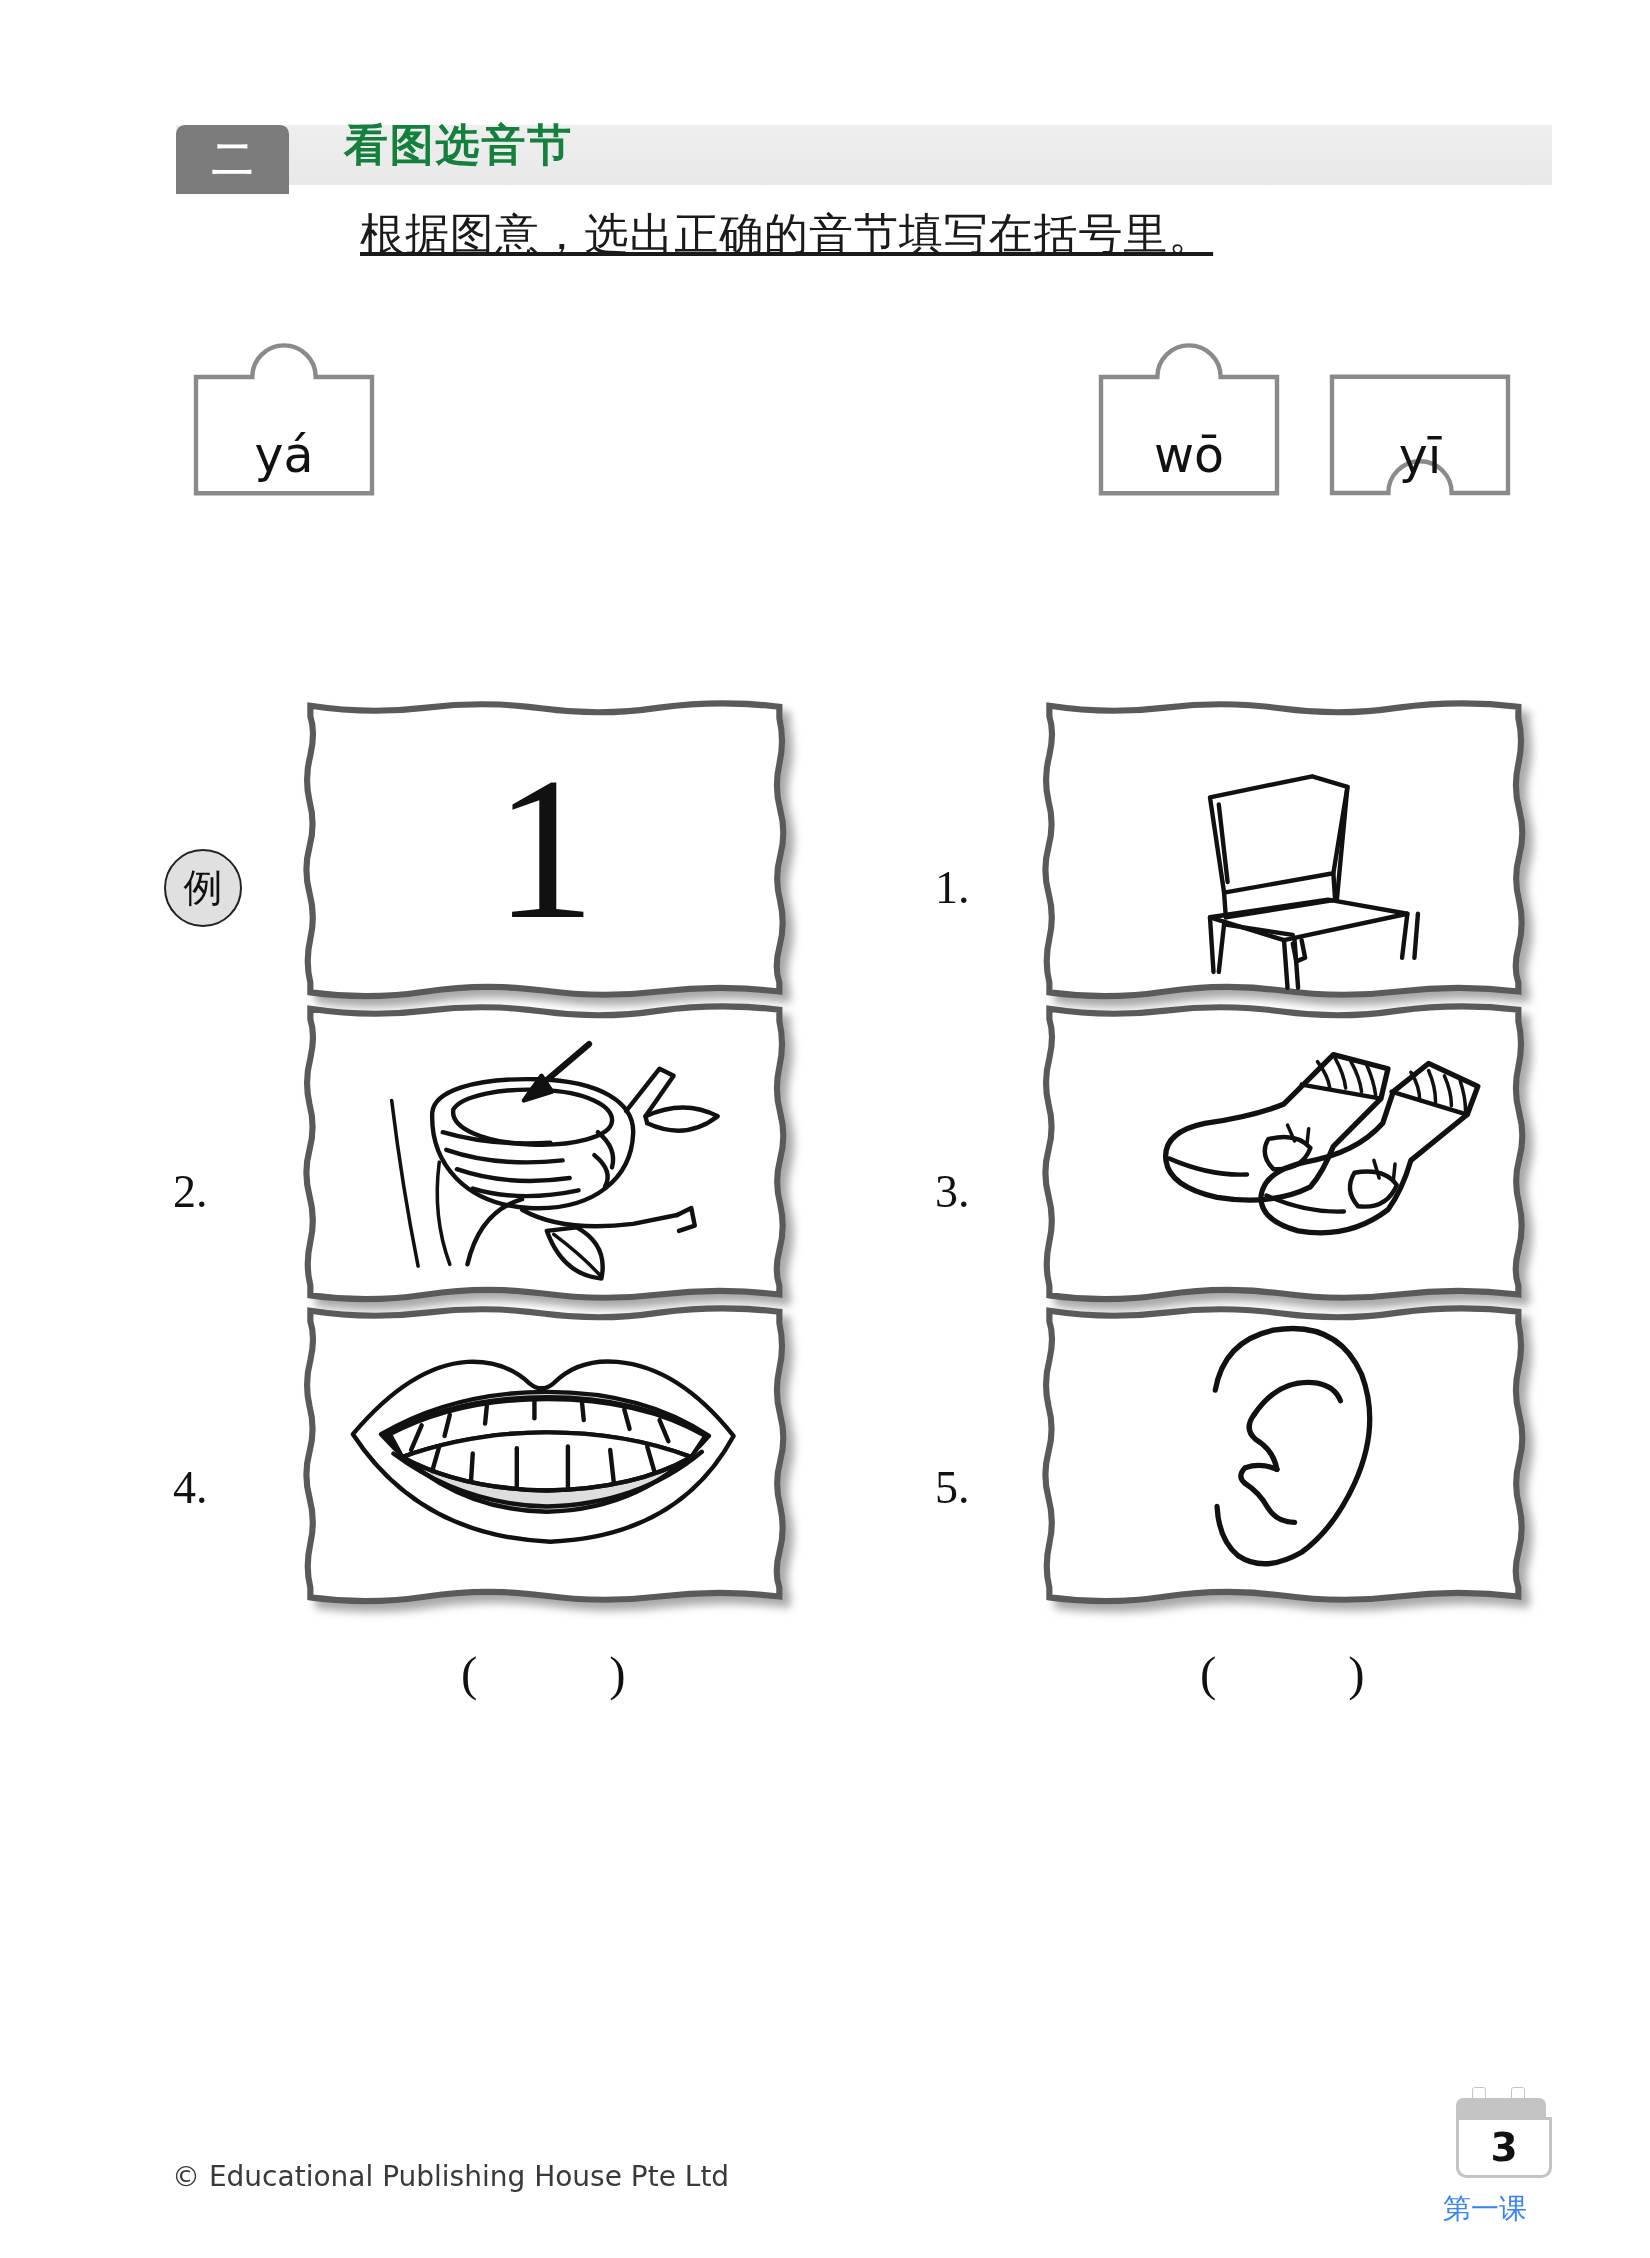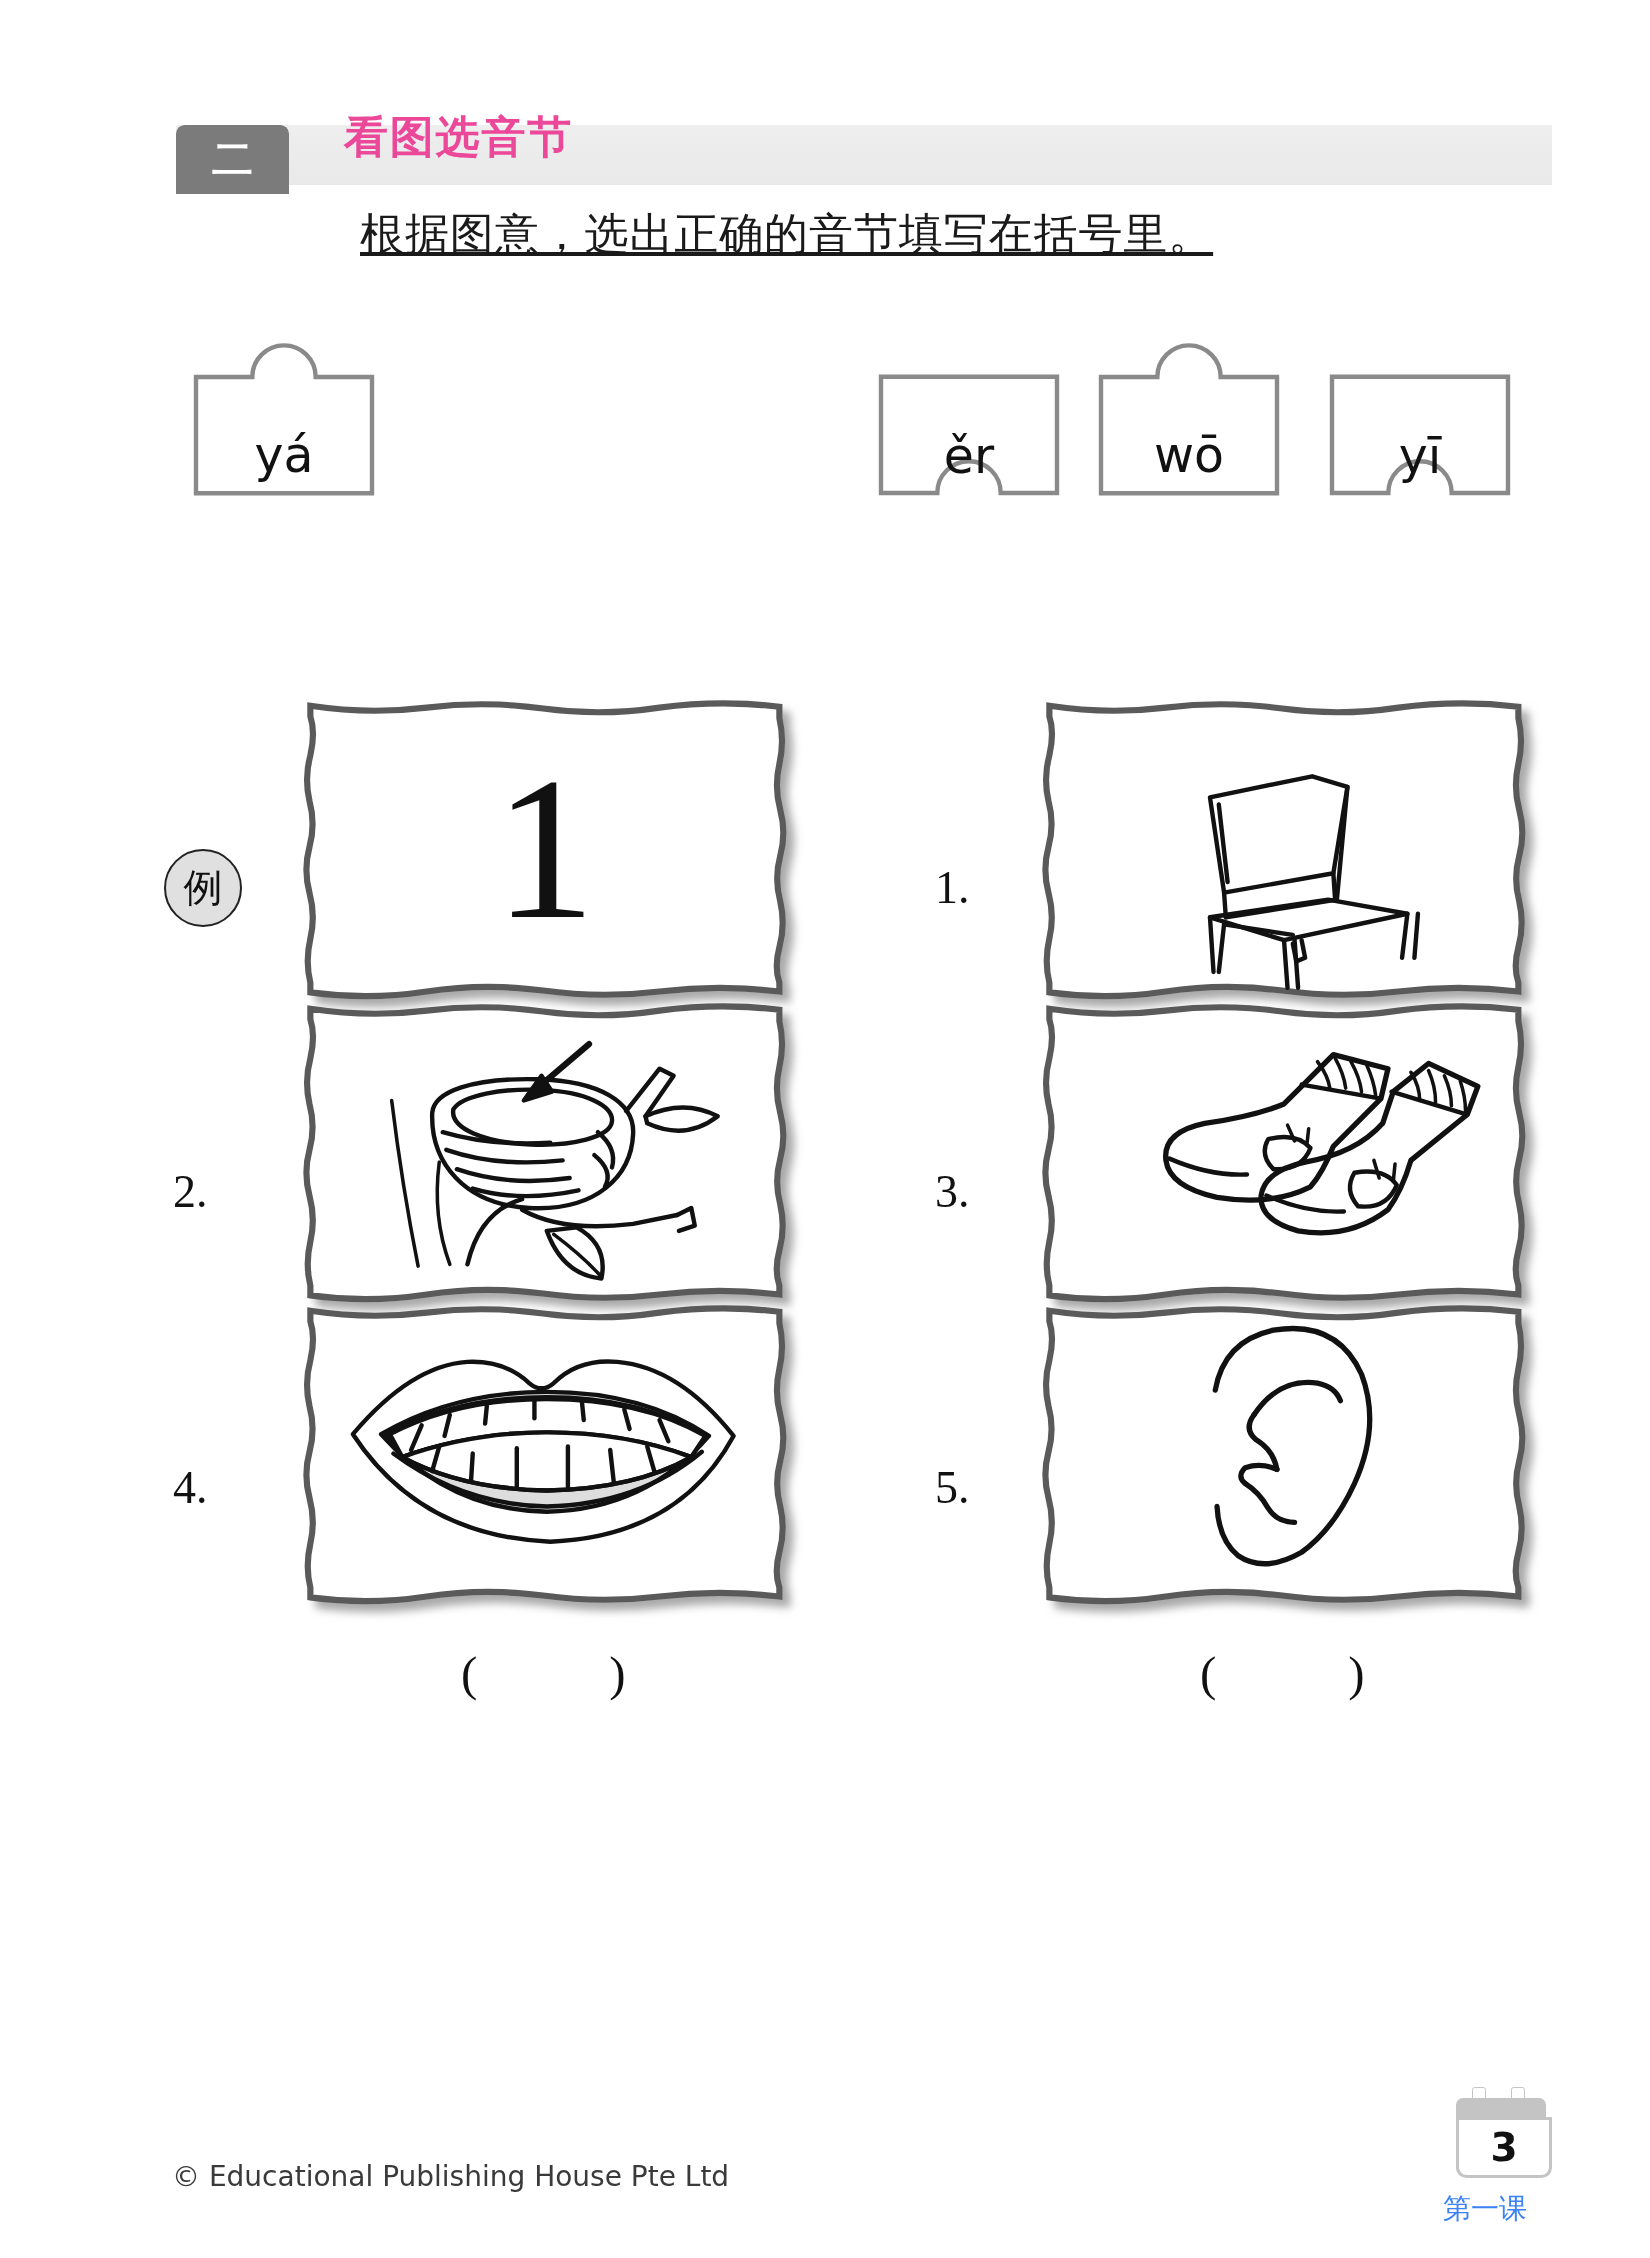--- a/index.html
+++ b/index.html
@@ -22,25 +22,25 @@
     width:113px;height:69px;
     background:#7b7b7b;
     border-radius:8.8px 8.8px 0 0;
     display:flex;align-items:center;justify-content:center;
     color:#ffffff;
     font-family:"DejaVu Sans", sans-serif;
     font-weight:bold;font-size:41px;
     line-height:1;
   }
   .header-title{
-    position:absolute;left:344px;top:108px;
+    position:absolute;left:344px;top:116px;
     font-family:"DejaVu Sans", sans-serif;
     font-weight:bold;
     font-size:44px;
-    color:#ec4899;
+    color:#15803d;
     letter-spacing:1.8px;
     text-align:right;
   }
   .instruction{
     position:absolute;left:360px;top:205px;
     font-family:"Liberation Serif", serif;
     font-size:44px;color:#1a1a1a;letter-spacing:0.9px;text-decoration:underline;
   }
 
   
@@ -130,26 +130,20 @@
 
   <div class="piece knob-top" style="left:187px;top:0px;width:194px;height:176px;">
     <svg width="194" height="176" viewBox="0 0 220 200">
       <path d="M10 58 L74 58 A34 34 0 1 1 146 58 L210 58 L210 190 L10 190 Z" fill="#ffffff" stroke="#8a8a8a" stroke-width="5"></path>
     </svg>
     <span class="pin">yá</span>
   </div>
 
 
 
-  <div class="piece knob-bottom" style="left:872px;top:42px;width:194px;height:176px;">
-    <svg width="194" height="176" viewBox="0 0 220 200">
-      <path d="M10 10 L210 10 L210 142 L146 142 A34 34 0 1 0 74 142 L10 142 Z" fill="#ffffff" stroke="#8a8a8a" stroke-width="5"></path>
-    </svg>
-    <span class="pin">ěr</span>
-  </div>
 
   <div class="piece knob-top" style="left:1092px;top:0px;width:194px;height:176px;">
     <svg width="194" height="176" viewBox="0 0 220 200">
       <path d="M10 58 L74 58 A34 34 0 1 1 146 58 L210 58 L210 190 L10 190 Z" fill="#ffffff" stroke="#8a8a8a" stroke-width="5"></path>
     </svg>
     <span class="pin">wō</span>
   </div>
 
   <div class="piece knob-bottom" style="left:1323px;top:42px;width:194px;height:176px;">
     <svg width="194" height="176" viewBox="0 0 220 200">

